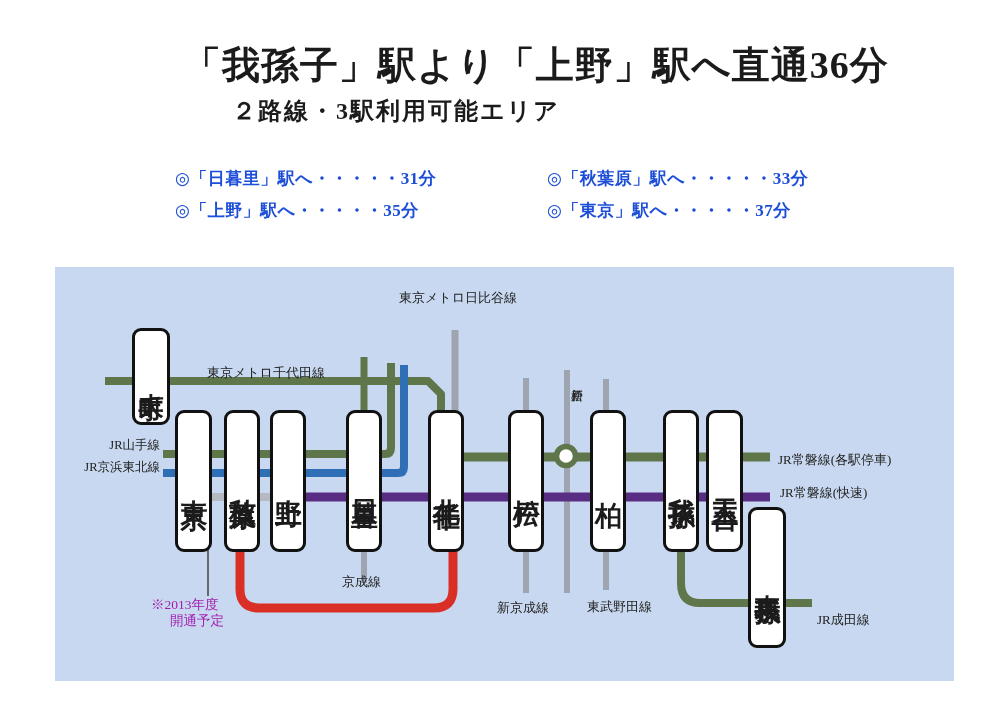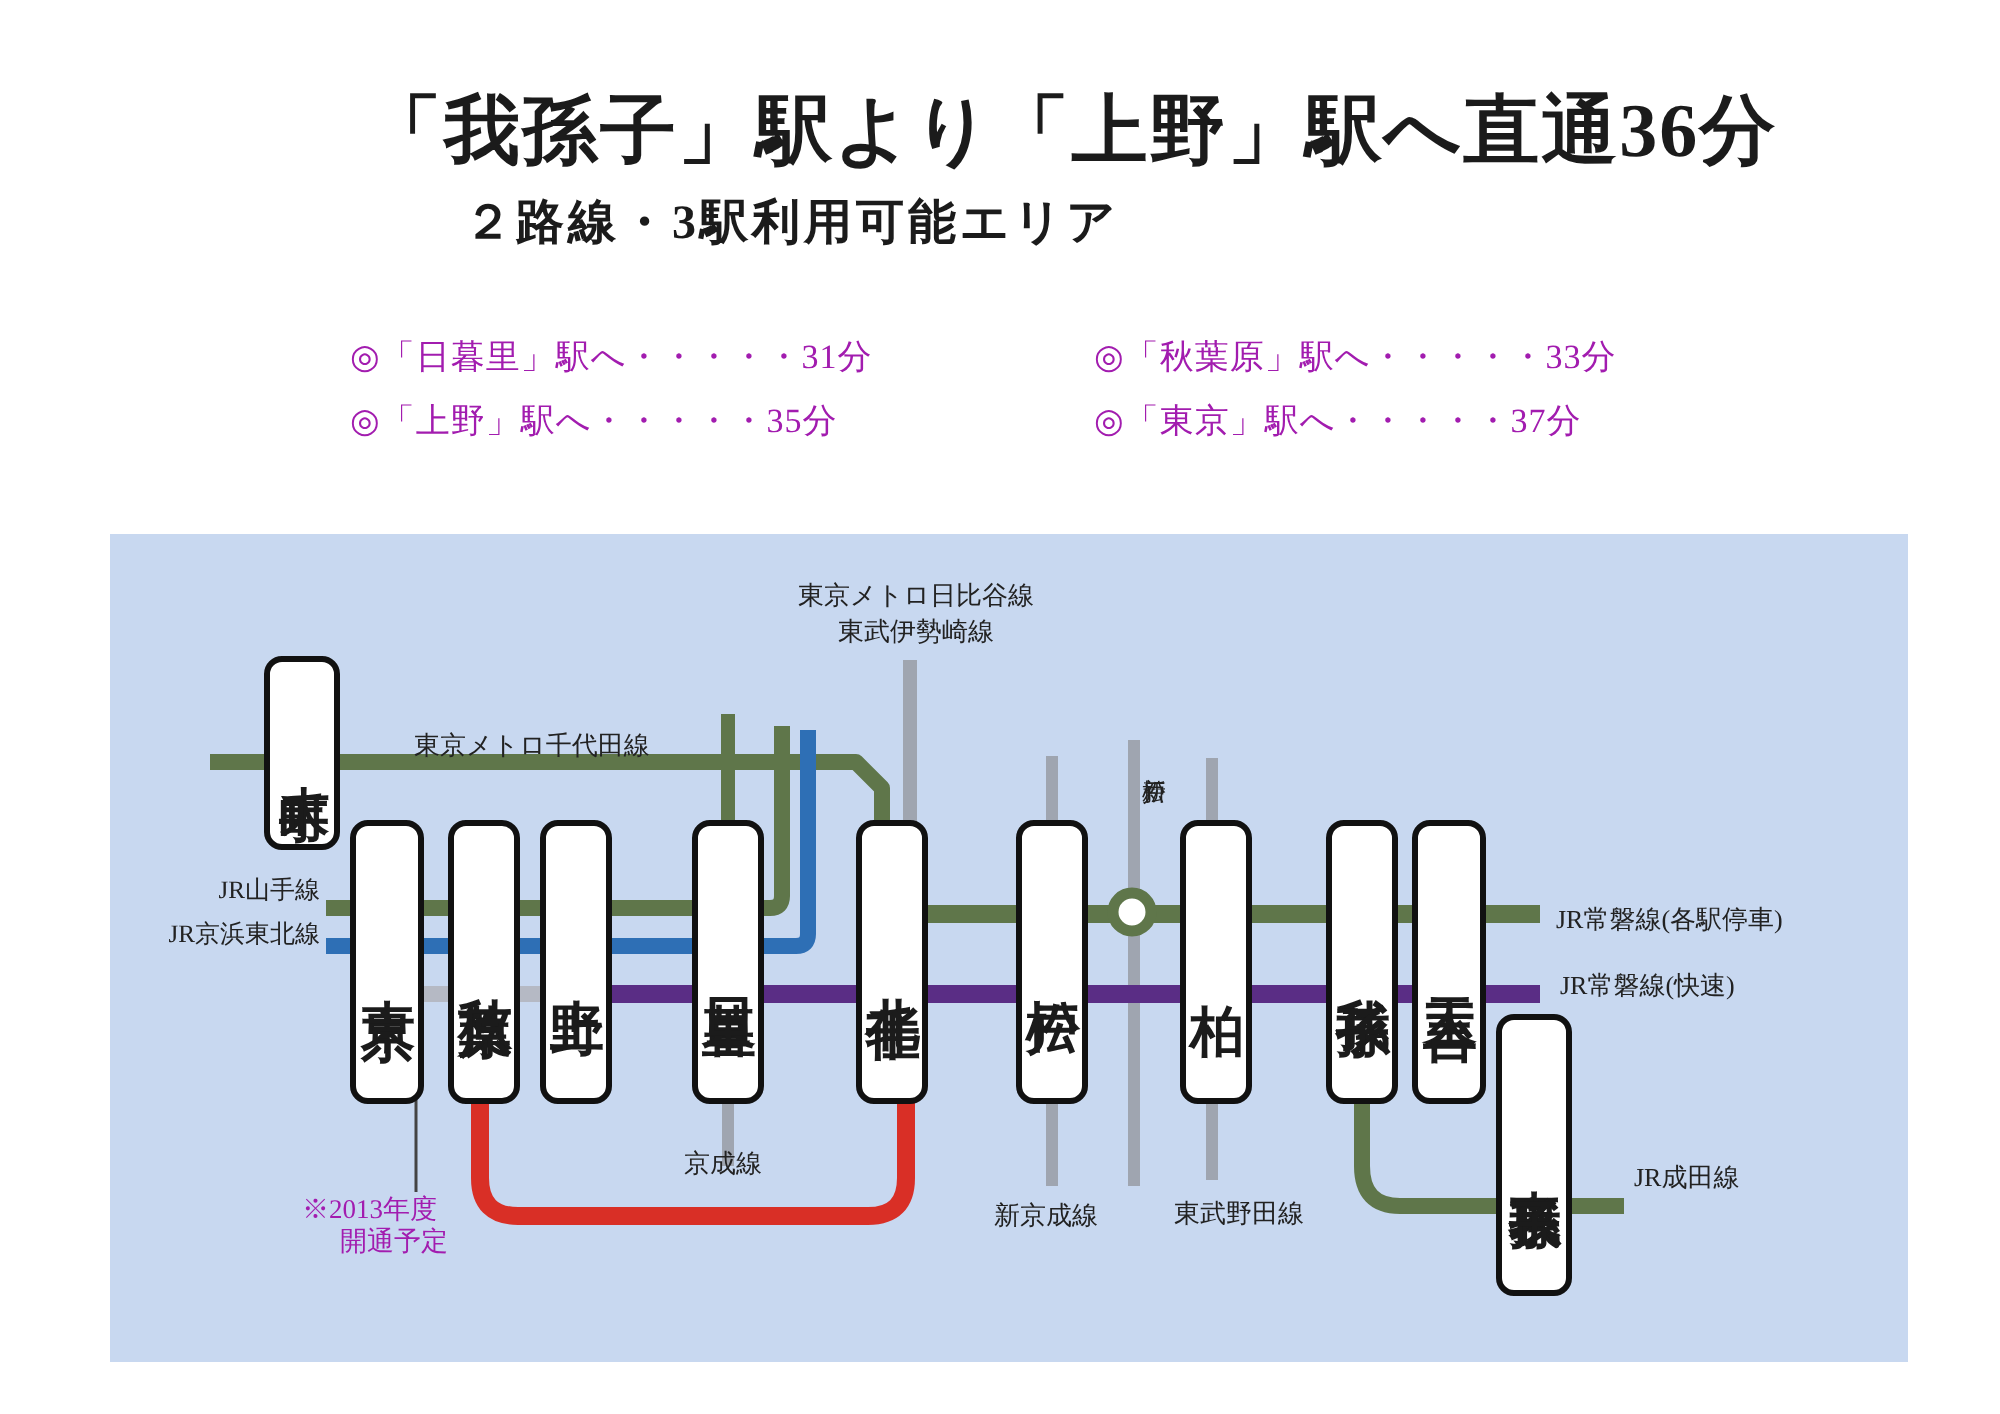--- a/index.html
+++ b/index.html
@@ -4,21 +4,21 @@
 <style>
   html,body{margin:0;padding:0;}
   body{
     width:1000px;height:707px;position:relative;background:#ffffff;
     font-family:"Liberation Serif","DejaVu Serif",serif;color:#1b1b1b;
     overflow:hidden;
   }
   .abs{position:absolute;}
   .title1{left:183px;top:40px;font-size:38px;font-weight:bold;letter-spacing:1px;white-space:nowrap;}
   .title2{left:232px;top:95px;font-size:24px;font-weight:bold;letter-spacing:2px;white-space:nowrap;}
-  .bullet{font-size:17px;font-weight:normal;color:#a21caf;letter-spacing:.5px;white-space:nowrap;}
+  .bullet{font-size:17px;font-weight:bold;color:#1d4ed8;letter-spacing:.5px;white-space:nowrap;}
   .panel{left:55px;top:267px;width:899px;height:414px;background:#c8d8f0;}
   .panel svg{position:absolute;left:0;top:0;}
   .stn{
     position:absolute;background:#ffffff;border:3px solid #111;border-radius:9px;
     display:flex;align-items:center;justify-content:center;box-sizing:border-box;
   }
   .stn span{
     writing-mode:vertical-rl;text-orientation:upright;
     font-size:27px;font-weight:600;letter-spacing:3px;line-height:1;white-space:nowrap;
   }
@@ -109,23 +109,22 @@
     <span>天王台</span>
   </div>
   <div class="stn" style="left:693px;top:240px;width:38px;height:141px;">
     <span style="font-size:26px;letter-spacing:2px;">東我孫子</span>
   </div>
 
   <div class="lbl" style="left:152px;top:97px;">東京メトロ千代田線</div>
   <div class="lbl sm rt" style="left:30px;top:170px;width:75px;">JR山手線</div>
   <div class="lbl sm rt" style="left:10px;top:192px;width:95px;">JR京浜東北線</div>
   <div class="lbl ctr" style="left:303px;top:22px;width:200px;">東京メトロ日比谷線</div>
-  <div class="lbl ctr" style="left:303px;top:40px;width:200px;">東武伊勢崎線</div>
   <div class="vlbl" style="left:516px;top:112px;">新松戸</div>
   <div class="lbl" style="left:723px;top:184px;">JR常磐線(各駅停車)</div>
   <div class="lbl" style="left:725px;top:217px;">JR常磐線(快速)</div>
-  <div class="lbl" style="left:762px;top:313px;">JR成田線</div>
+  <div class="lbl" style="left:762px;top:344px;">JR成田線</div>
   <div class="lbl" style="left:287px;top:306px;">京成線</div>
   <div class="lbl" style="left:442px;top:332px;text-align:center;">新京成線</div>
   <div class="lbl" style="left:532px;top:331px;">東武野田線</div>
   <div class="note" style="left:96px;top:329px;">※2013年度</div>
   <div class="note" style="left:115px;top:345px;">開通予定</div>
 </div>
 
 </body></html>

